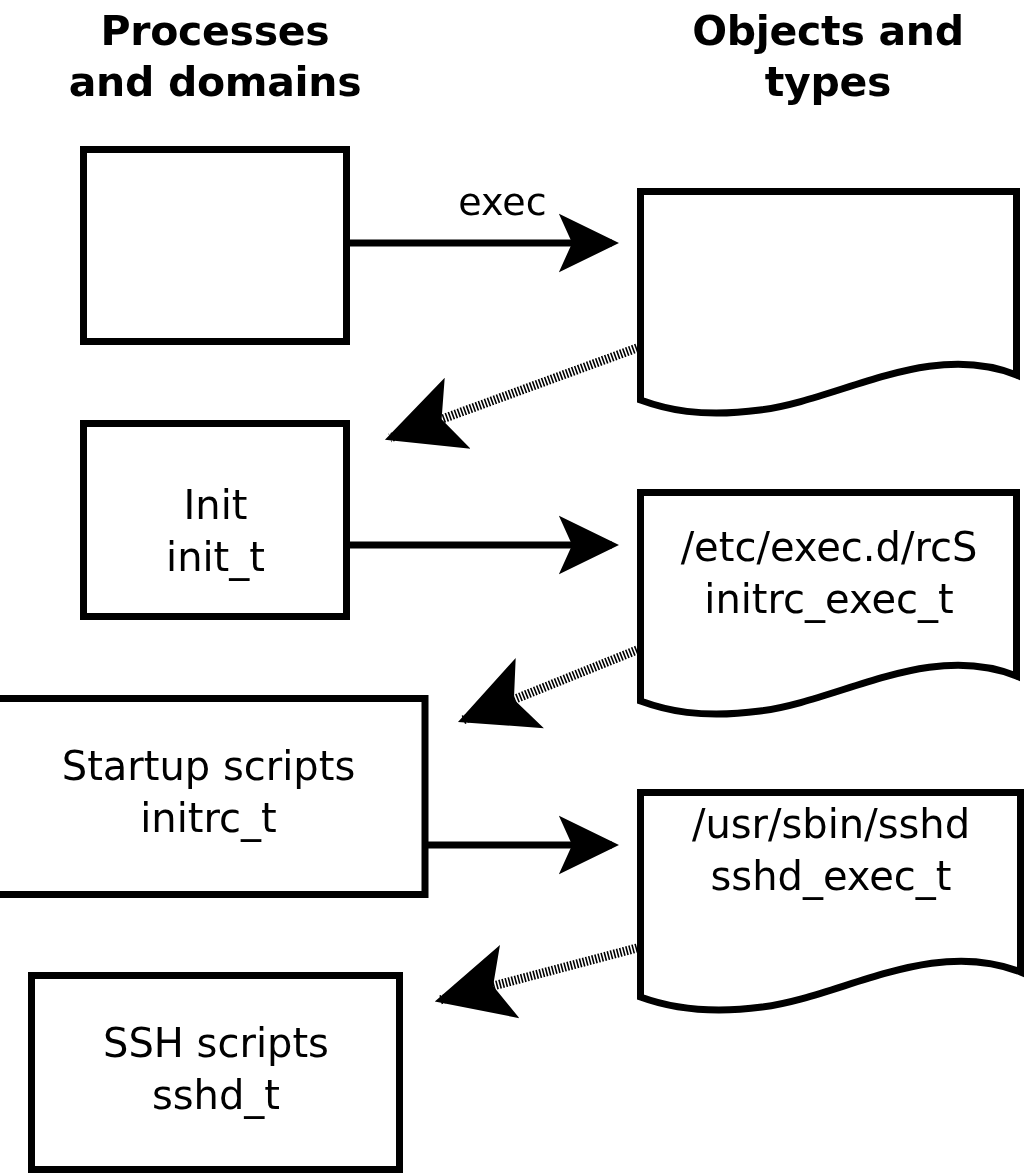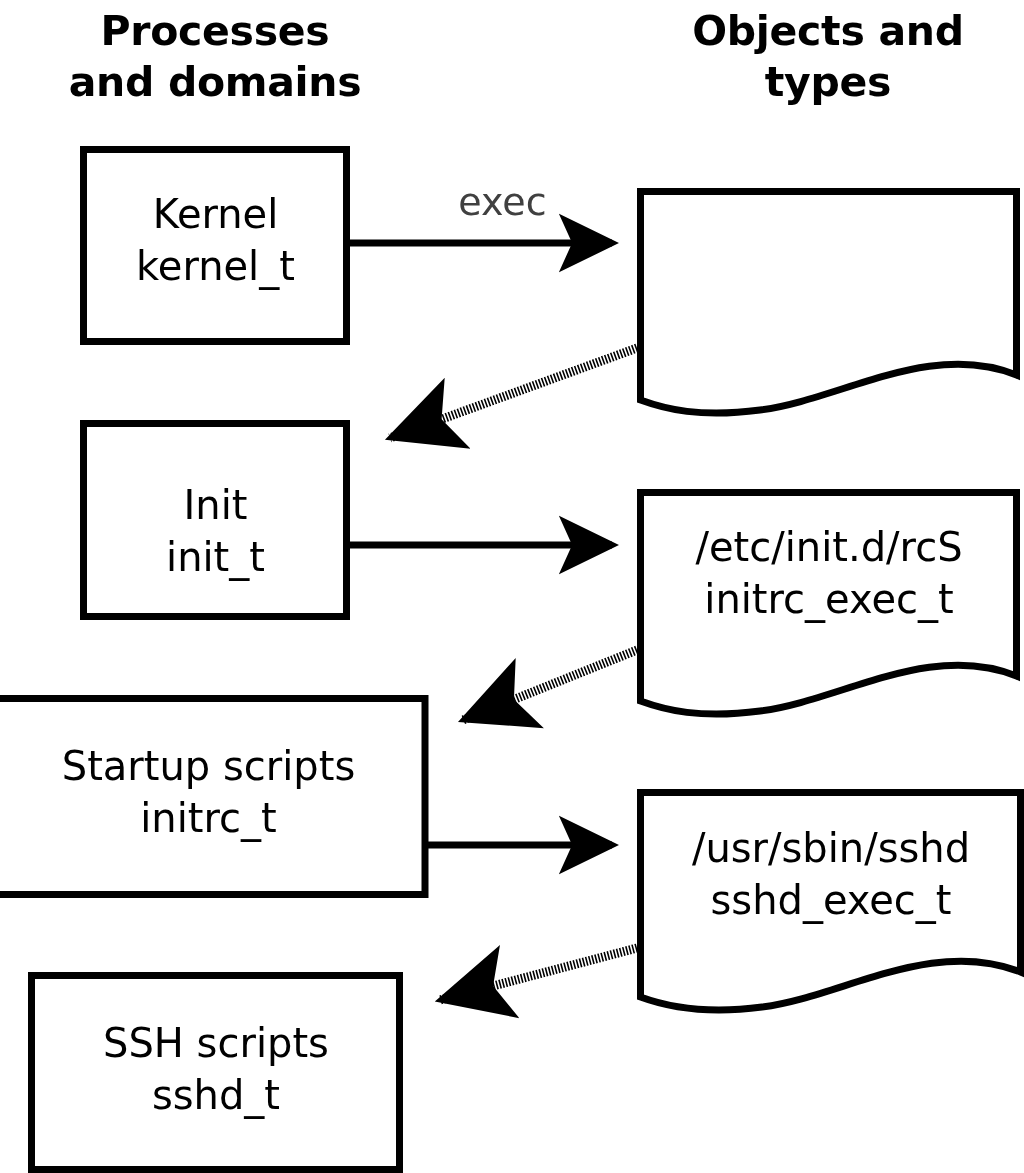--- a/index.html
+++ b/index.html
@@ -46,21 +46,21 @@
     font-size: 40px;
     line-height: 52px;
     color: #000000;
     white-space: pre-line;
     pointer-events: none;
   }
   .edge-label {
     position: absolute;
     font-size: 38px;
     line-height: 40px;
-    color: #404040;
+    color: #000000;
     text-align: center;
     white-space: pre;
   }
 </style>
 </head>
 <body>
 
 <div id="diagram-root">
 
   <div class="col-title" id="title-left">Processes
@@ -113,34 +113,32 @@
 
     <line x1="428" y1="845" x2="612" y2="845" stroke="#000000" stroke-width="7" marker-end="url(#arrowSolid)"></line>
 
     <line x1="637" y1="348" x2="390" y2="438" stroke="#000000" stroke-width="9" stroke-dasharray="1.6 1.6" stroke-linecap="butt" marker-end="url(#arrowDotted)"></line>
 
     <line x1="637" y1="650" x2="463" y2="720" stroke="#000000" stroke-width="9" stroke-dasharray="1.6 1.6" stroke-linecap="butt" marker-end="url(#arrowDotted)"></line>
 
     <line x1="637" y1="948" x2="440" y2="1000" stroke="#000000" stroke-width="9" stroke-dasharray="1.6 1.6" stroke-linecap="butt" marker-end="url(#arrowDotted)"></line>
   </svg>
 
-  <div class="node-label" style="left:83px;  top:188px;  width:265px;">Kernel
-kernel_t</div>
 
   <div class="node-label" style="left:83px;  top:479px;  width:265px;">Init
 init_t</div>
 
   <div class="node-label" style="left:-10px; top:740px;  width:437px;">Startup scripts
 initrc_t</div>
 
   <div class="node-label" style="left:31px;  top:1017px; width:370px;">SSH scripts
 sshd_t</div>
 
 
-  <div class="node-label" style="left:640px; top:521px;  width:378px;">/etc/init.d/rcS
+  <div class="node-label" style="left:640px; top:521px;  width:378px;">/etc/exec.d/rcS
 initrc_exec_t</div>
 
-  <div class="node-label" style="left:640px; top:822px;  width:382px;">/usr/sbin/sshd
+  <div class="node-label" style="left:640px; top:798px;  width:382px;">/usr/sbin/sshd
 sshd_exec_t</div>
 
   <div class="edge-label" style="left:425px; top:182px; width:155px;">exec</div>
 
 </div>
 
 </body></html>

